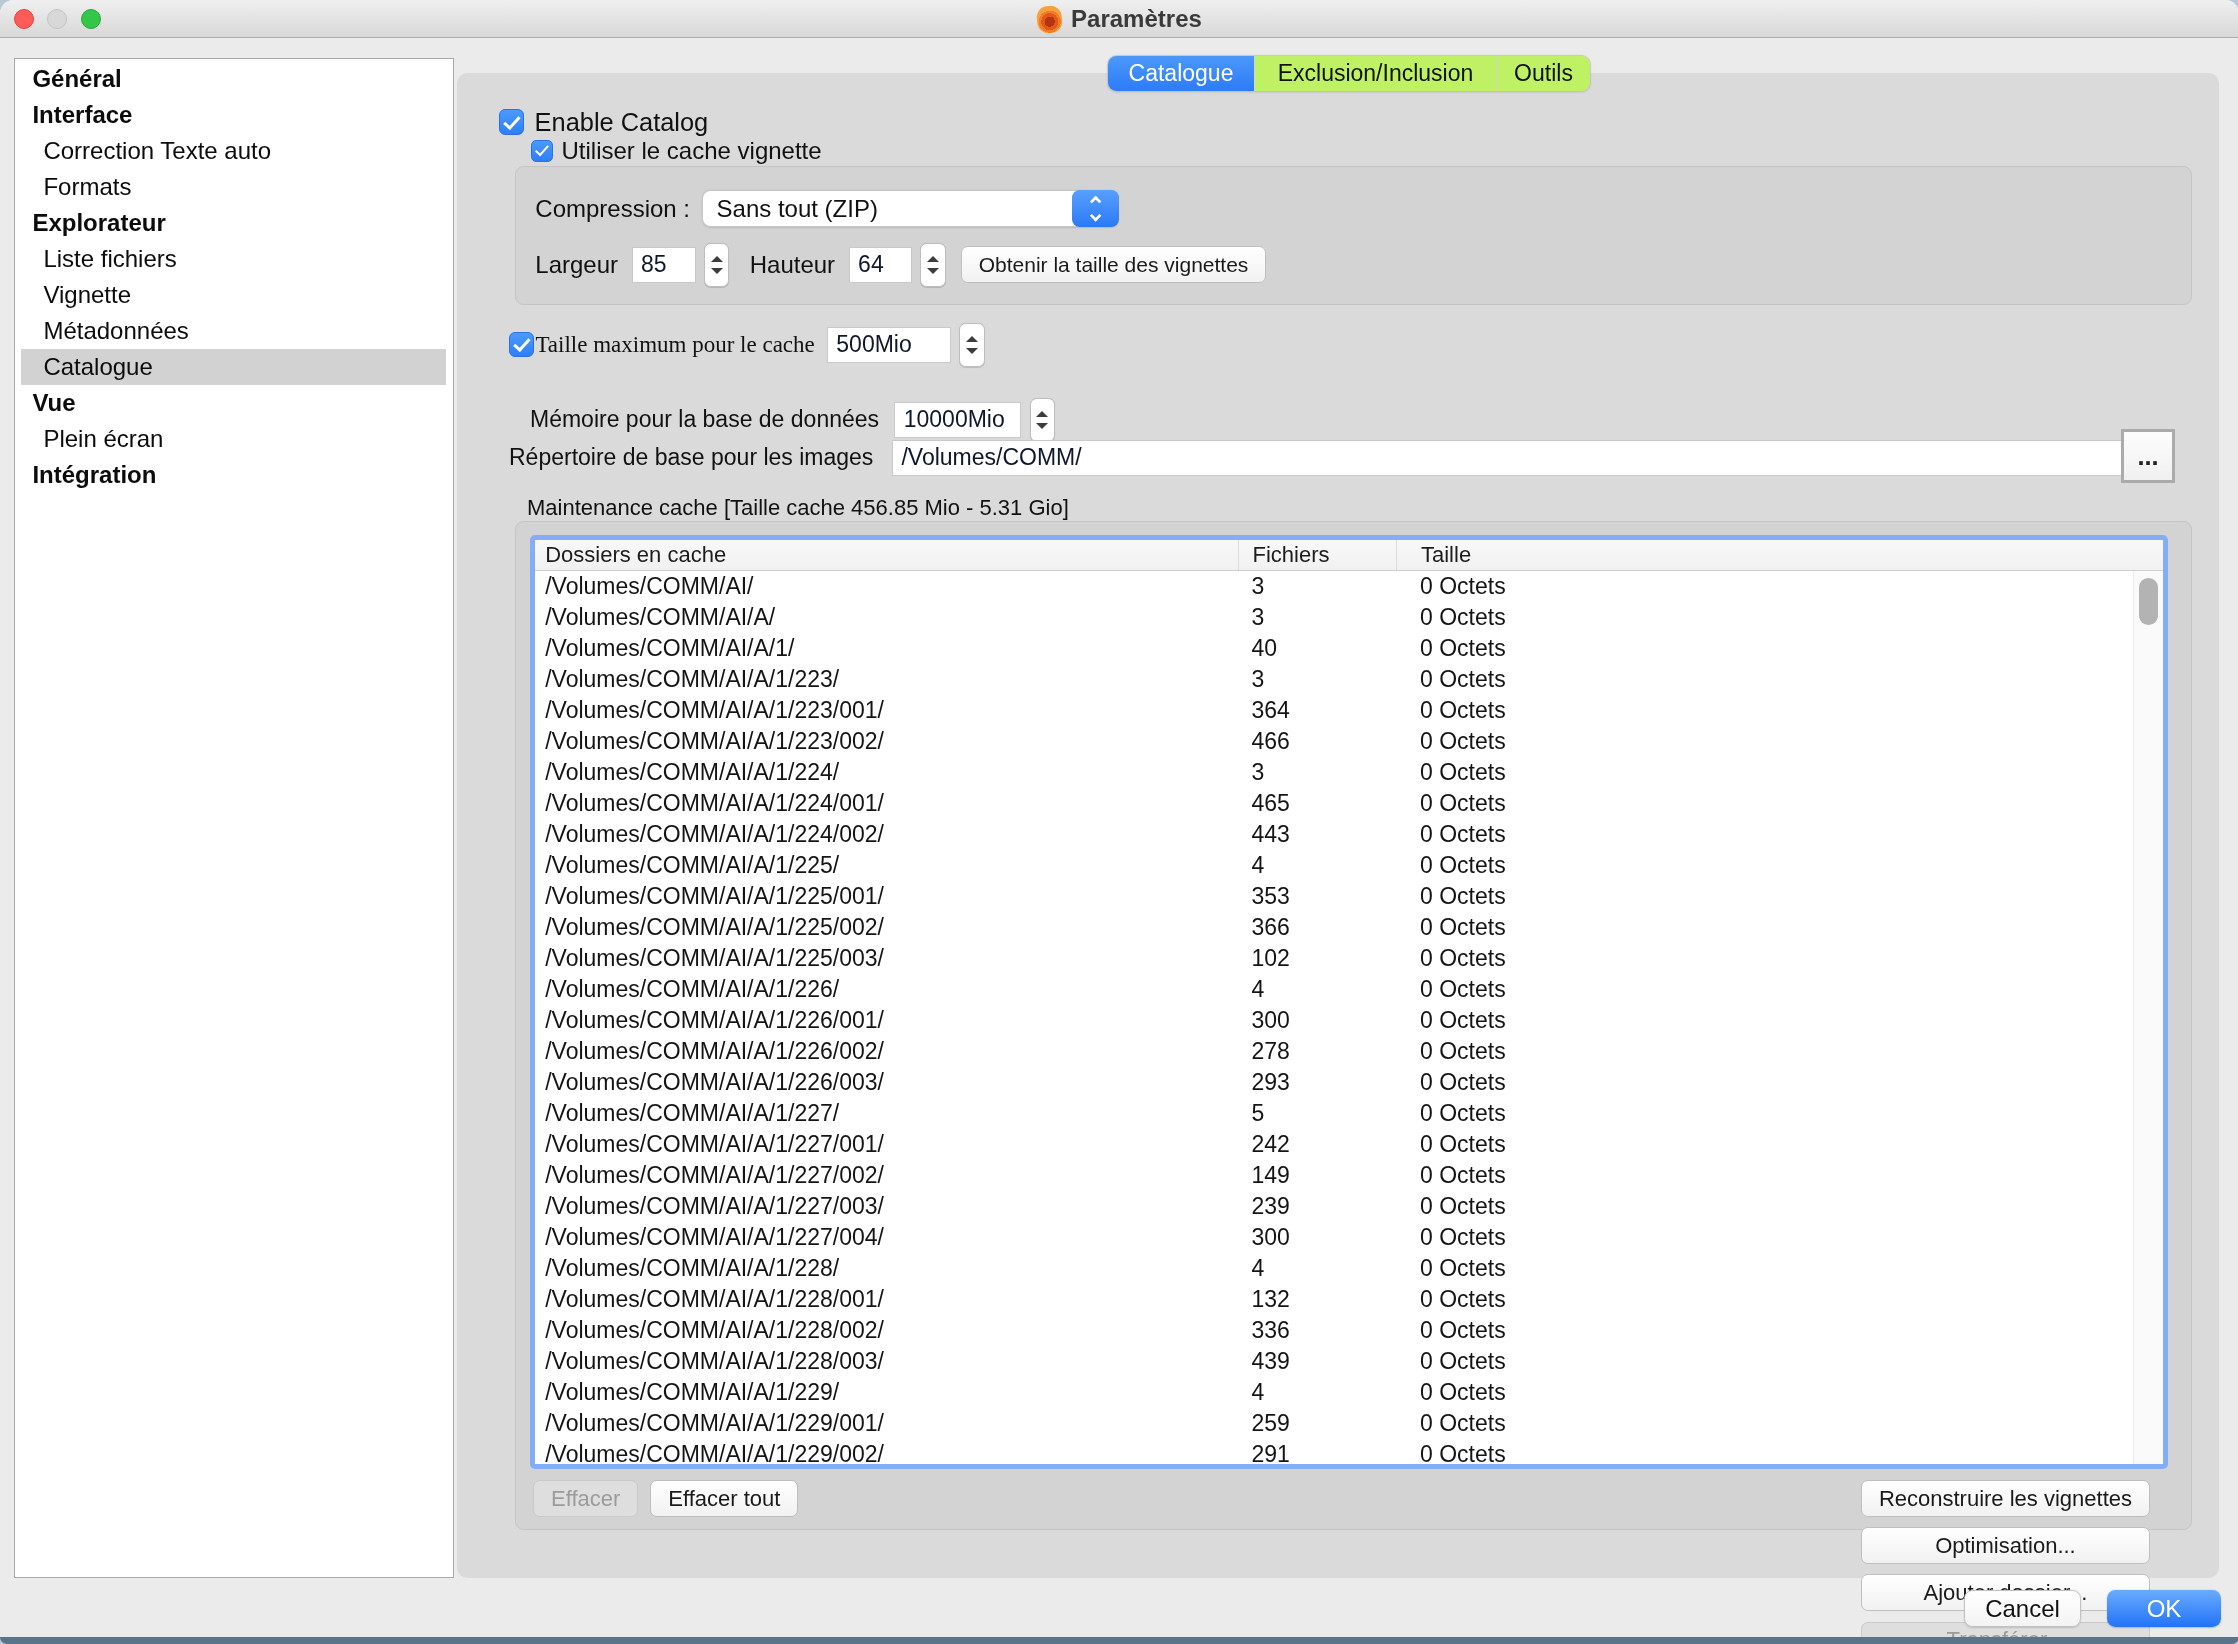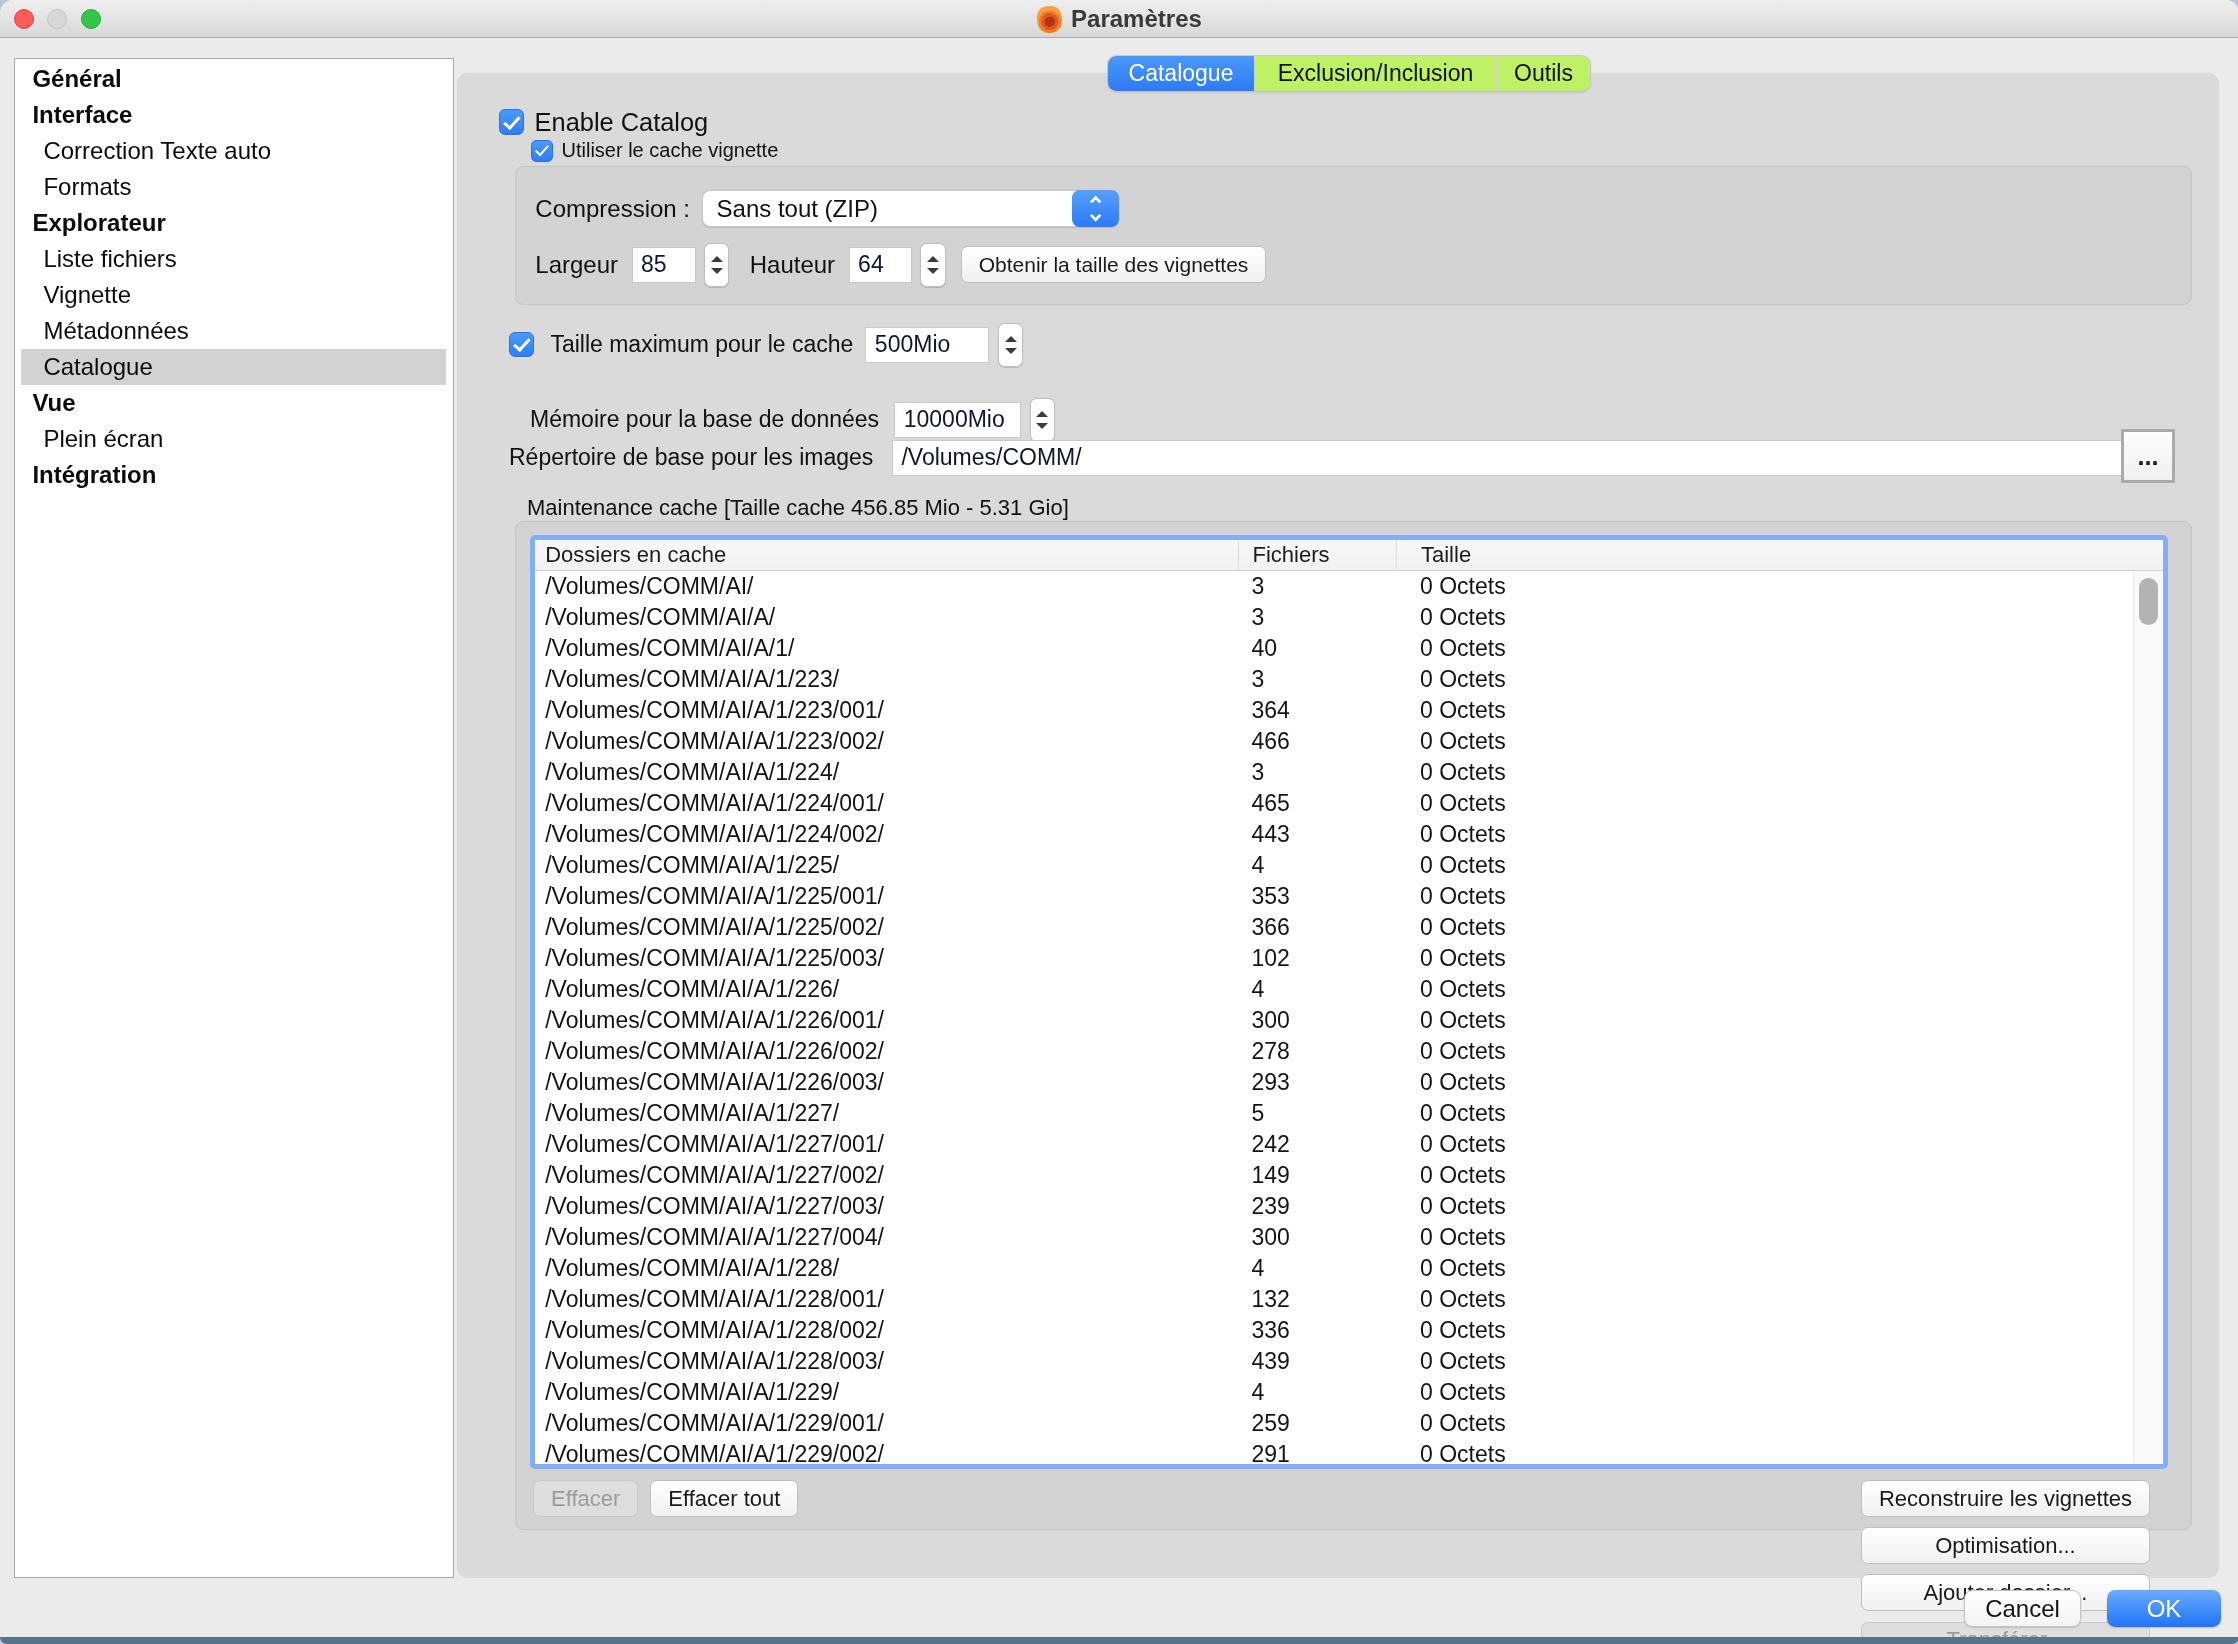--- a/index.html
+++ b/index.html
@@ -152,21 +152,21 @@
     <div class="gbox gbox1"></div>
     <div class="gbox gbox2"></div>
 
     <div class="row" style="left:42px; top:32px; height:34px; gap:10.2px;">
       <span class="cb s30"></span>
       <span class="lbl" style="font-size:25.4px;">Enable Catalog</span>
     </div>
 
     <div class="row" style="left:74px; top:64px; height:27px; gap:8.5px;">
       <span class="cb s26"></span>
-      <span class="lbl" style="font-size:20px;">Utiliser le cache vignette</span>
+      <span class="lbl" style="font-size:24px;">Utiliser le cache vignette</span>
     </div>
 
     <div class="row" style="left:58px; top:115px; width:1677px; height:41px;">
       <span class="lbl" style="margin-left:20.3px; font-size:24px;">Compression :</span>
       <div class="popup" style="margin-left:12px;">
         <span class="ptxt">Sans tout (ZIP)</span>
         <span class="pcap">
           <span class="chev up"></span>
             <span class="chev dn"></span>
         </span>
@@ -184,21 +184,21 @@
       <div class="field" style="margin-left:13.5px; width:63px;">64</div>
       <div class="stepper" style="margin-left:8.5px;">
           <span class="tri up"></span>
           <span class="tri dn"></span>
         </div>
       <div class="btn" style="margin-left:15.2px; font-size:21px;">Obtenir la taille des vignettes</div>
     </div>
 
     <div class="row" style="left:0; top:251px; width:1762px; height:41px;">
       <span class="cb s30" style="margin-left:52px;"></span>
-      <span class="lbl" style="margin-left:16px;">Taille maximum pour le cache</span>
+      <span class="lbl" style="margin-left:1px;font-family:Liberation Serif, serif;">Taille maximum pour le cache</span>
       <div class="field" style="margin-left:12px; width:124px;">500Mio</div>
       <div class="stepper" style="margin-left:8.5px;">
           <span class="tri up"></span>
           <span class="tri dn"></span>
         </div>
     </div>
 
     <div class="row" style="left:15px; top:310px; width:1994px; height:41px;margin-top:16px;">
       <span class="lbl" style="margin-left:58px;">Mémoire pour la base de données</span>
       <div class="field" style="margin-left:15.2px; width:127px;">10000Mio</div>

